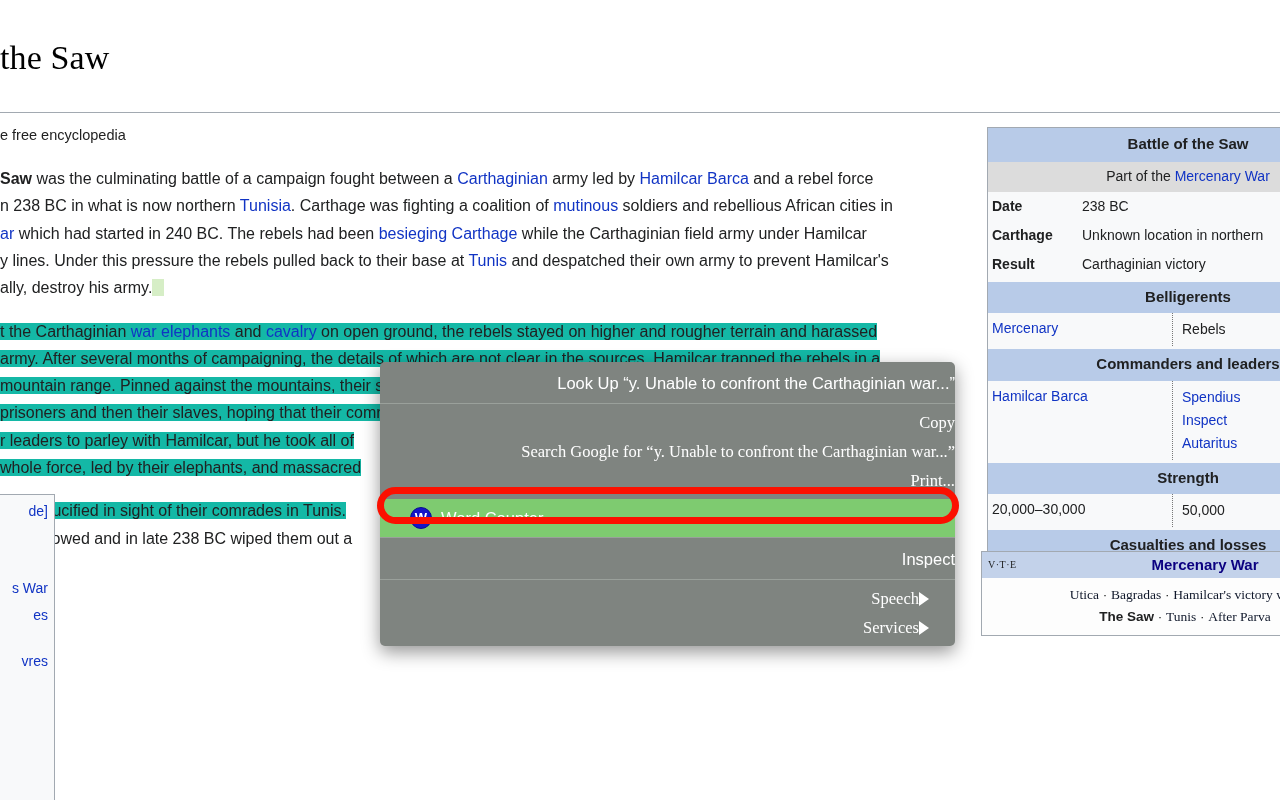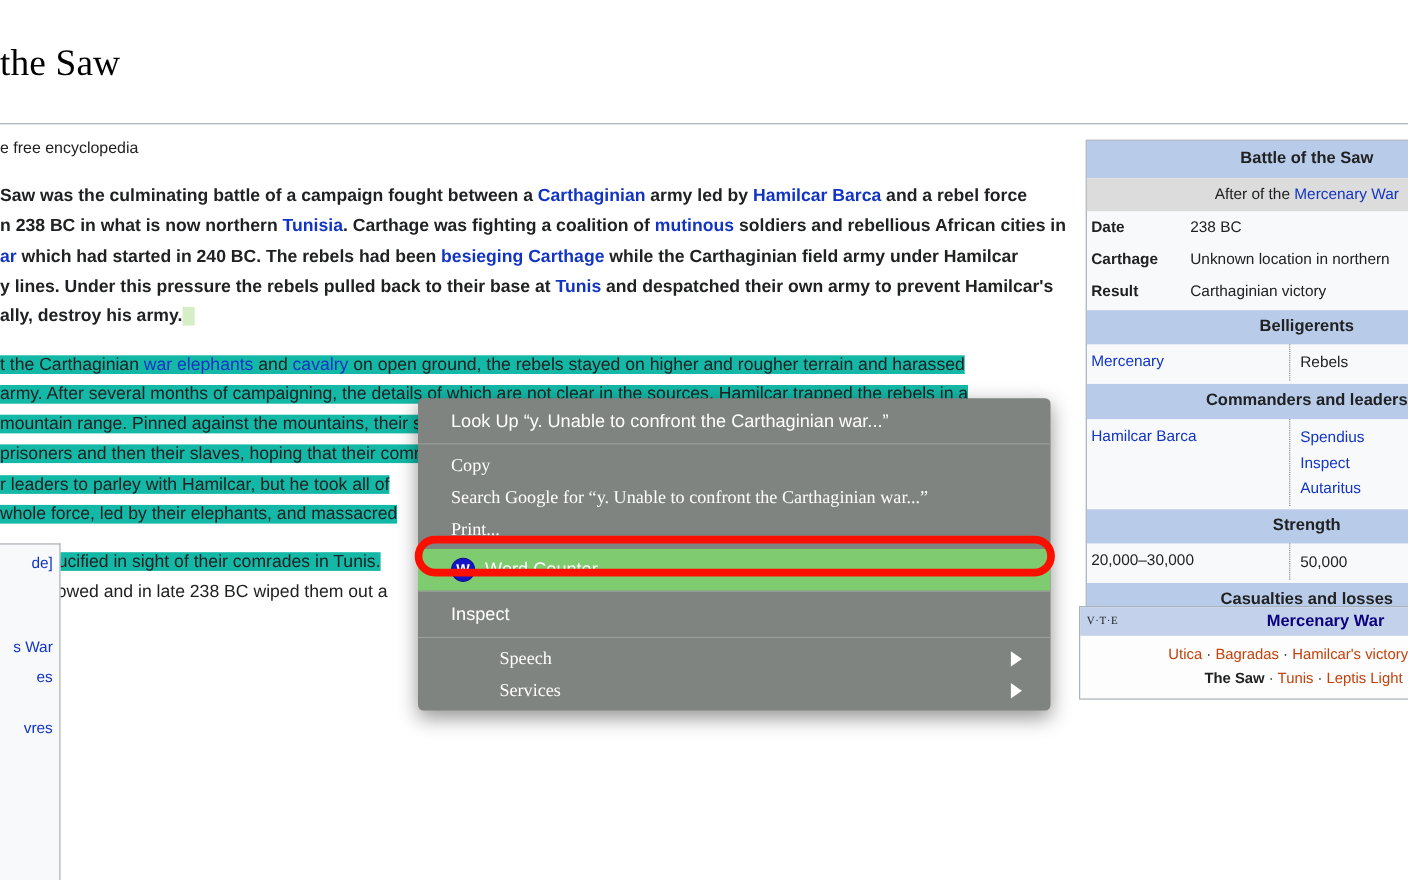--- a/index.html
+++ b/index.html
@@ -42,21 +42,21 @@
 
   .body-wrap { padding-left: 232px; padding-right: 0; }
 
   p.para {
     font-size: 16px;
     line-height: 27.3px;
     color: #202122;
     margin: 0;
     max-width: 980px;
   }
-  p.lead { margin-top: 22px; font-weight: bold; }
+  p.lead { margin-top: 22px; }
   p.p2   { margin-top: 16px; }
   p.p3   { margin-top: 16px; }
 
   a.wlink { color: #1134c4; text-decoration: none; }
 
   .hl { background: #14b8a6; }
   .hl-tail { background: #d6eec6; padding-right: 7px; }
 
   
   .infobox {
@@ -133,21 +133,21 @@
     font-size: 15px;
     color: #0b0080;
     margin-left: -40px;
   }
   .nb-body {
     padding: 6px 8px 8px 8px;
     text-align: center;
     line-height: 1.6;
     color: #202122;
   }
-  .nb-body a { color: #c2410c; text-decoration: none; }
+  .nb-body a { color: #0f172a; text-decoration: none; font-family: Liberation Serif, serif; }
   .nb-body b { color: #202122; }
 
   
   .tocbox {
     position: absolute;
     left: -110px; top: 494px;
     width: 165px;
     height: 306px;
     background: #f8f9fa;
     border: 1px solid #a2a9b1;
@@ -167,20 +167,21 @@
     position: absolute;
     left: 380px; top: 362px;
     width: 575px;
     background: #7f8480;
     border-radius: 5px;
     box-shadow: 0 6px 18px rgba(0,0,0,.42);
     font-size: 16.5px;
     color: #ffffff;
     overflow: hidden;
     z-index: 30;
+    text-align: right;
   }
   .ctx-item {
     padding: 5px 0 5px 30px;
     line-height: 26px;
     white-space: nowrap;
   }
   .ctx-first { padding-top: 8px; padding-bottom: 7px; }
   .ctx-sep { height: 1px; background: #9aa09b; margin: 0; }
   .ctx-group { padding: 4px 0 4px 0; }
   .ctx-group .ctx-item { padding-top: 0; padding-bottom: 0; line-height: 29px; font-family: Liberation Serif, serif; }
@@ -249,21 +250,21 @@
     <div class="toc-list">
       <div>s War</div>
       <div>es</div>
       <div class="toc-gap"></div>
       <div>vres</div>
     </div>
   </div>
 
   <div class="infobox">
     <div class="ib-title">Battle of the Saw</div>
-    <div class="ib-sub"><span>After of the </span><a class="wlink" href="#">Mercenary War</a></div>
+    <div class="ib-sub"><span>Part of the </span><a class="wlink" href="#">Mercenary War</a></div>
 
     <div class="ib-row">
       <div class="ib-lbl">Date</div>
       <div class="ib-val">238 BC</div>
     </div>
     <div class="ib-row">
       <div class="ib-lbl">Carthage</div>
       <div class="ib-val">Unknown location in northern</div>
     </div>
     <div class="ib-row">
@@ -306,21 +307,21 @@
     </div>
   </div>
 
   <div class="navbox">
     <div class="nb-head">
       <div class="nb-vte">V·T·E</div>
       <div class="nb-title">Mercenary War</div>
     </div>
     <div class="nb-body">
       <div><a href="#">Utica</a> · <a href="#">Bagradas</a> · <a href="#">Hamilcar's victory with</a></div>
-      <div><b>The Saw</b> · <a href="#">Tunis</a> · <a href="#">Leptis Light</a></div>
+      <div><b>The Saw</b> · <a href="#">Tunis</a> · <a href="#">After Parva</a></div>
     </div>
   </div>
 
   <div class="ctxmenu">
 
     <div class="ctx-item ctx-first">Look Up “y.  Unable to confront the Carthaginian war...”</div>
     <div class="ctx-sep"></div>
 
     <div class="ctx-group">
       <div class="ctx-item">Copy</div>

